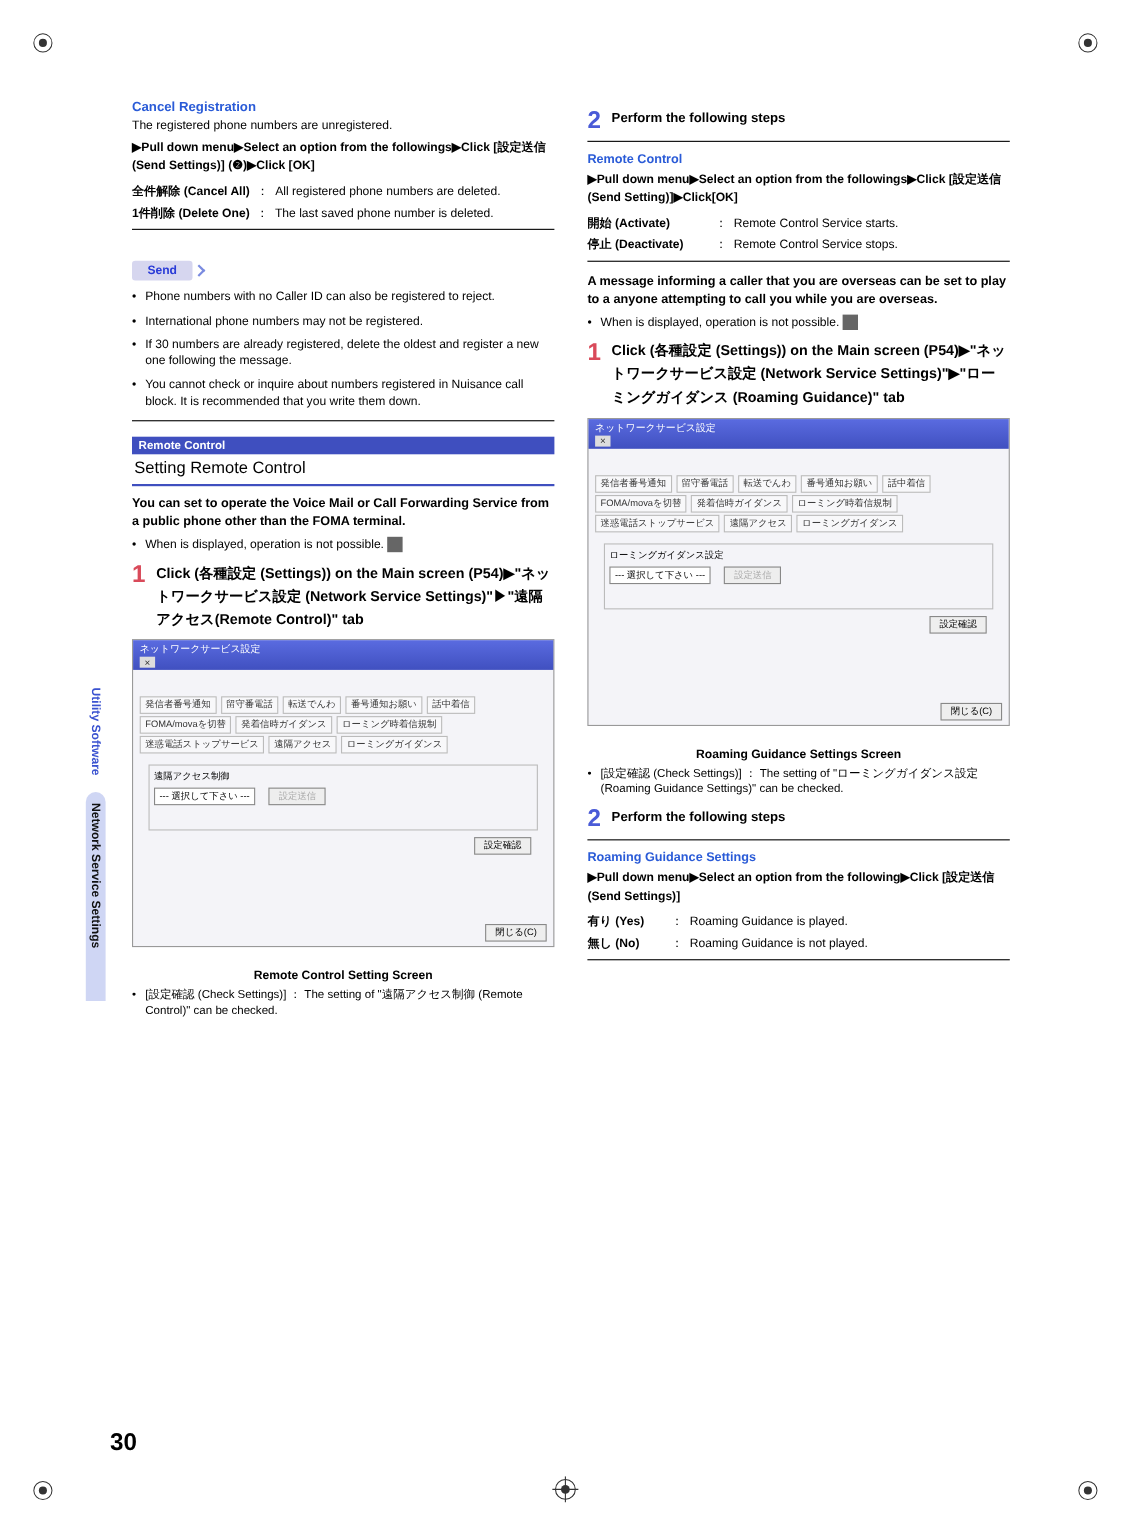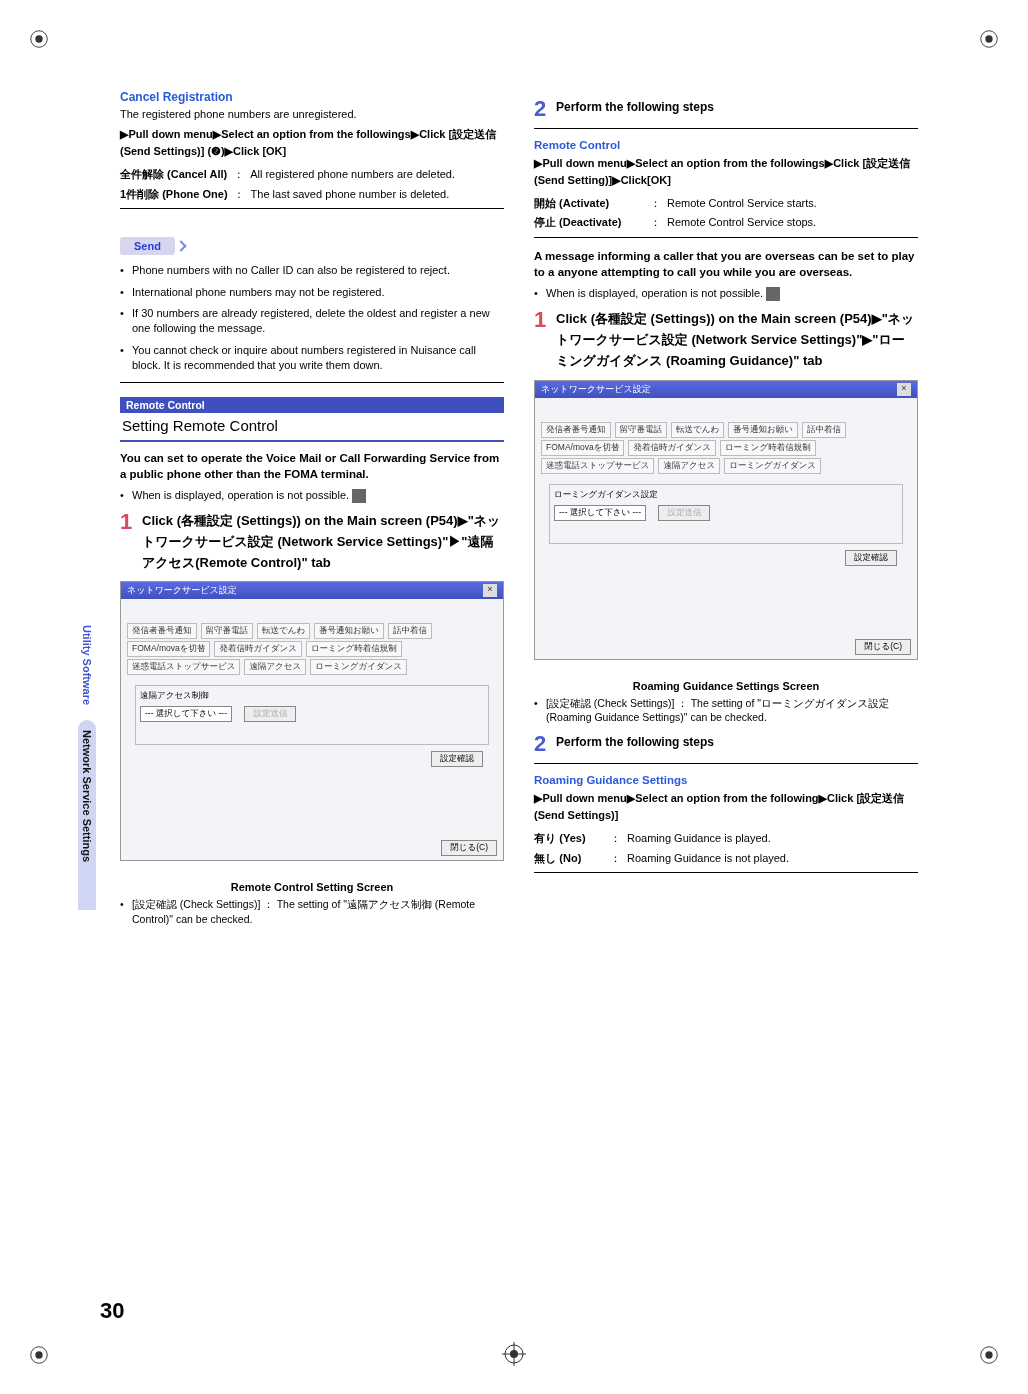--- a/index.html
+++ b/index.html
@@ -127,20 +127,21 @@
     position:relative;
     font-size:9px;
   }
   .ss-titlebar {
     background:linear-gradient(#5a6be0,#4050c0);
     color:#fff;
     padding:2px 6px;
     font-size:9px;
     display:flex;
     justify-content:space-between;
+    flex-direction:column;
   }
   .ss-close { background:#ddd; color:#333; width:14px; text-align:center; }
   .ss-tabs { padding:4px 6px; display:flex; flex-wrap:wrap; gap:2px 4px; font-size:8.5px; color:#333;margin-top:20px;}
   .ss-tab { border:1px solid #bbb; background:#f8f8fa; padding:1px 4px; white-space:nowrap;}
   .ss-frame { margin:6px 14px; border:1px solid #bbb; height:60px; padding:4px; font-size:8.5px; position:relative;}
   .ss-dropdown { border:1px solid #888; background:#fff; padding:1px 4px; display:inline-block; margin:4px 0;}
   .ss-btn { border:1px solid #888; background:#eee; padding:1px 8px; display:inline-block; font-size:8.5px;}
   .ss-btn.disabled { color:#aaa; }
   .ss-footer { position:absolute; bottom:4px; right:6px; }
   .ss-caption { font-weight:bold; text-align:center; font-size:11px; margin-top:20px; margin-bottom:4px;}
@@ -227,21 +228,21 @@
     <div class="body-text">The registered phone numbers are unregistered.</div>
     <div class="instr">▶Pull down menu▶Select an option from the followings▶Click [設定送信 (Send Settings)] (❷)▶Click [OK]</div>
 
     <div>
       <div class="dl-row">
         <div class="dl-term">全件解除 (Cancel All)</div>
         <div class="dl-colon">：</div>
         <div class="dl-def">All registered phone numbers are deleted.</div>
       </div>
       <div class="dl-row">
-        <div class="dl-term">1件削除 (Phone One)</div>
+        <div class="dl-term">1件削除 (Delete One)</div>
         <div class="dl-colon">：</div>
         <div class="dl-def">The last saved phone number is deleted.</div>
       </div>
     </div>
     <hr class="section-line">
 
     <div class="note-tag">Send</div>
     <ul class="bullets">
       <li>Phone numbers with no Caller ID can also be registered to reject.</li>
       <li>International phone numbers may not be registered.</li>

